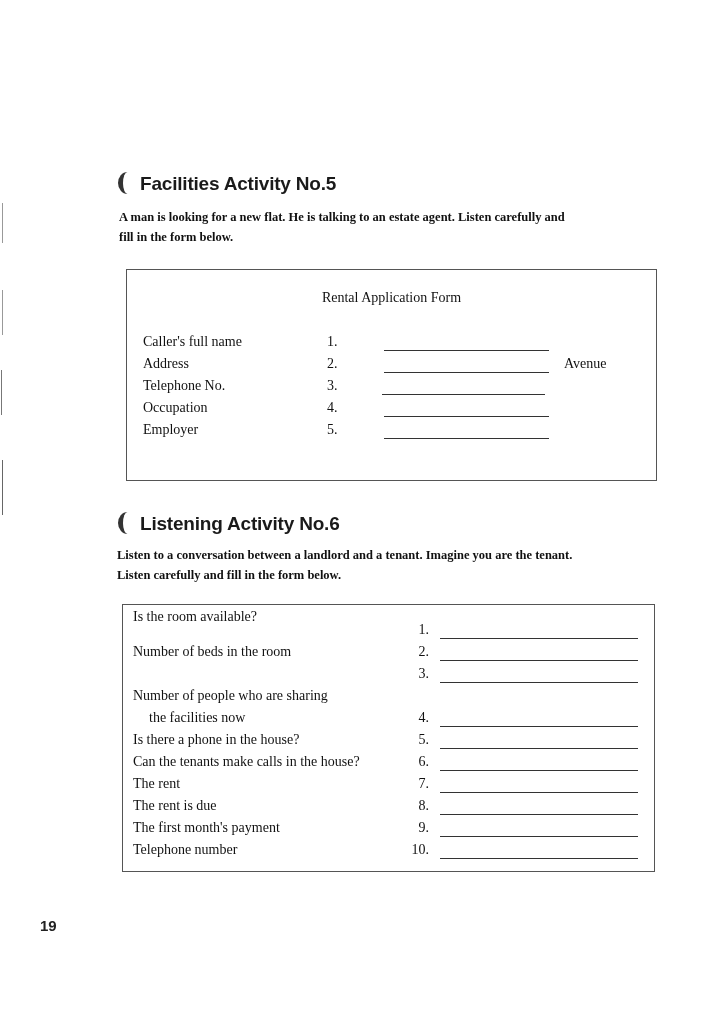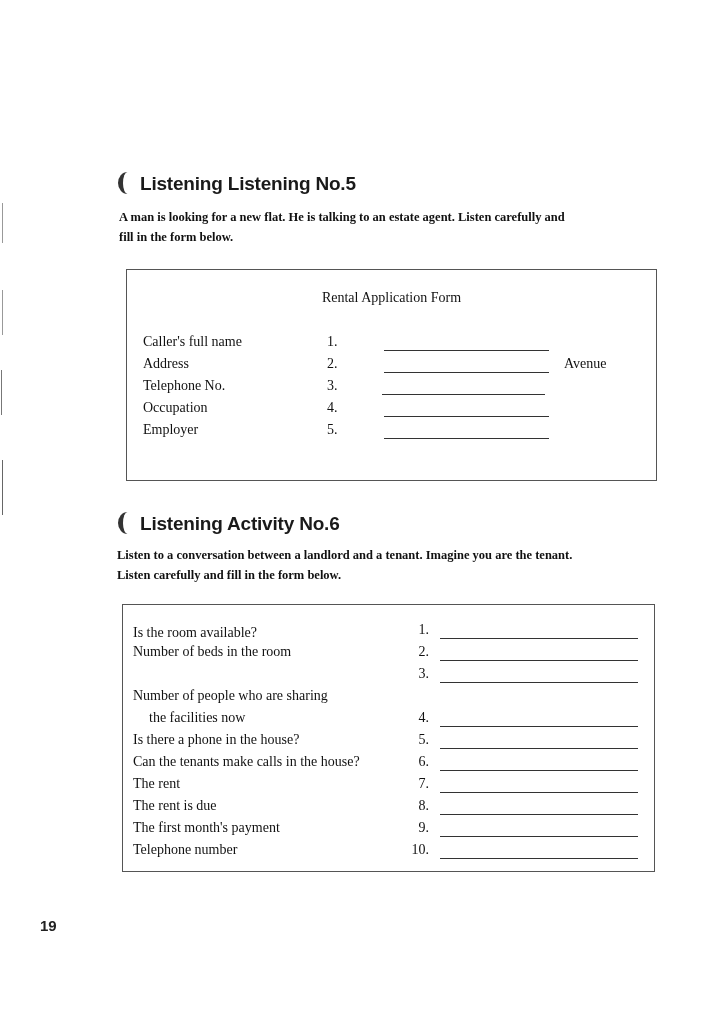--- a/index.html
+++ b/index.html
@@ -22,21 +22,21 @@
 </style>
 </head>
 <body>
 
 <div class="side-line" style="left:2px;top:203px;height:40px;"></div>
 <div class="side-line" style="left:2px;top:290px;height:45px;"></div>
 <div class="side-line" style="left:1px;top:370px;height:45px;background:#777;"></div>
 <div class="side-line" style="left:2px;top:460px;height:55px;background:#666;"></div>
 
 <div class="abs heading" style="left:118px;top:172px;">
-  <span class="moon"></span><span>Listening Listening No.5</span>
+  <span class="moon"></span><span>Facilities Activity No.5</span>
 </div>
 <div class="abs instr" style="left:119px;top:207px;width:560px;">
   <div>A man is looking for a new flat.  He is talking to an estate agent.  Listen carefully and</div>
   <div>fill in the form below.</div>
 </div>
 
 <div class="abs box" style="left:126px;top:269px;width:531px;height:212px;">
   <div class="abs form-title" style="left:0;right:0;top:20px;">Rental Application Form</div>
 
   <div class="row" style="left:16px;top:64px;">Caller's full name</div>
@@ -63,21 +63,21 @@
 
 <div class="abs heading" style="left:118px;top:512px;">
   <span class="moon"></span><span>Listening Activity No.6</span>
 </div>
 <div class="abs instr" style="left:117px;top:545px;width:570px;">
   <div>Listen to a conversation between a landlord and a tenant.  Imagine you are the tenant.</div>
   <div>Listen carefully and fill in the form below.</div>
 </div>
 
 <div class="abs box" id="form6" style="left:122px;top:604px;width:533px;height:268px;">
-    <div class="row" style="left: 10px; top: 20px;">Is the room available?</div>
+    <div class="row" style="left: 10px; top: 4px;">Is the room available?</div>
     <div class="num" style="left: 270px; width: 36px; top: 17px;">1.</div>
     <div class="blank" style="left: 317px; width: 198px; top: 33px;"></div>
     <div class="row" style="left: 10px; top: 39px;">Number of beds in the room</div>
     <div class="num" style="left: 270px; width: 36px; top: 39px;">2.</div>
     <div class="blank" style="left: 317px; width: 198px; top: 55px;"></div>
     <div class="num" style="left: 270px; width: 36px; top: 61px;">3.</div>
     <div class="blank" style="left: 317px; width: 198px; top: 77px;"></div>
     <div class="row" style="left: 10px; top: 83px;">Number of people who are sharing</div>
     <div class="row" style="left: 26px; top: 105px;">the facilities now</div>
     <div class="num" style="left: 270px; width: 36px; top: 105px;">4.</div>

